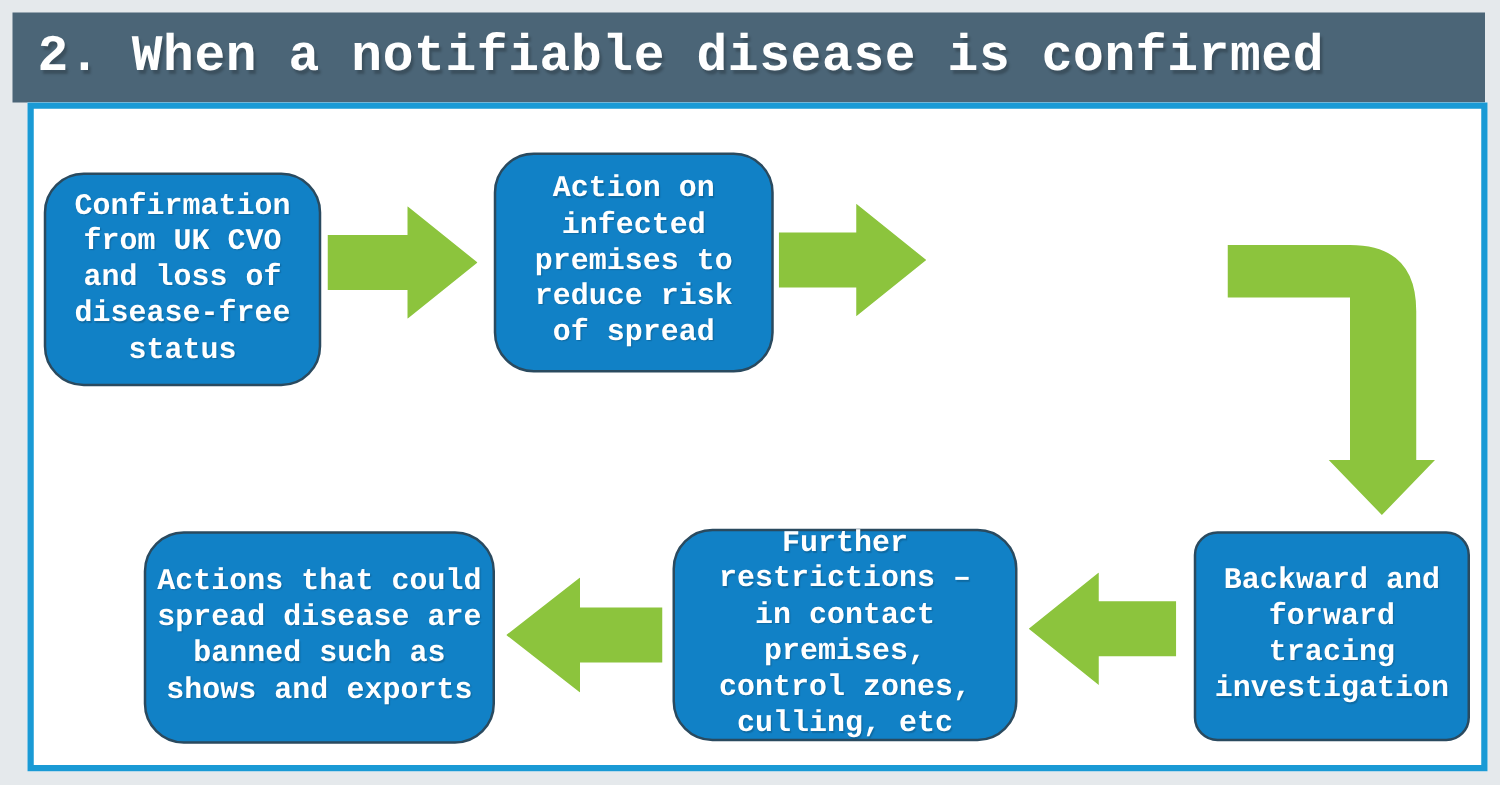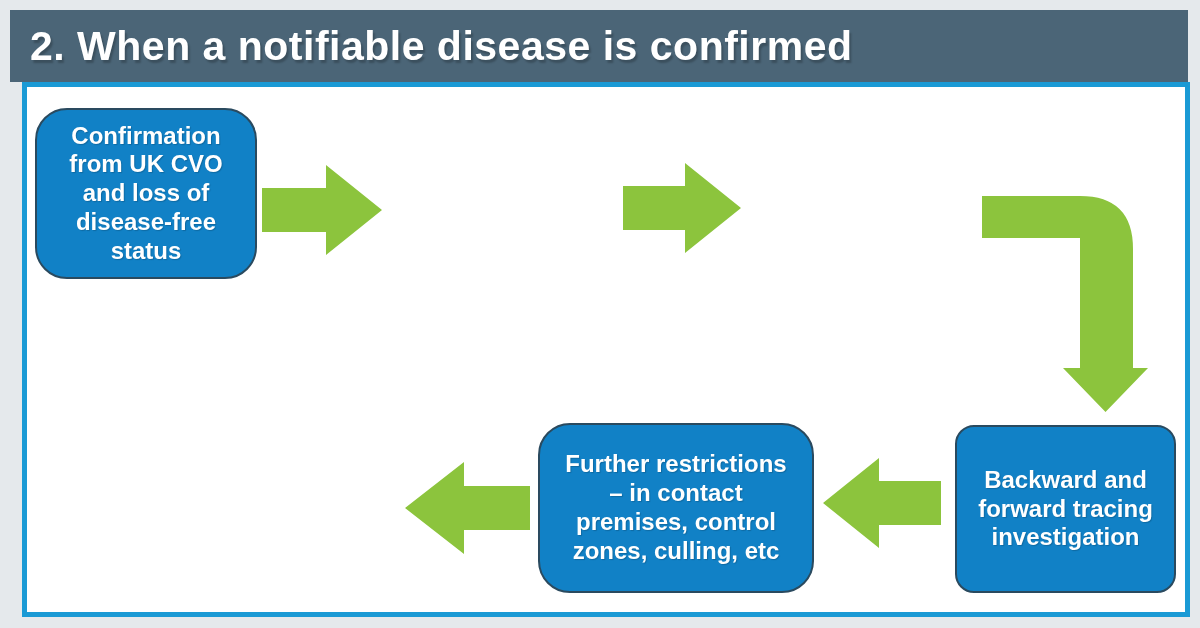--- a/index.html
+++ b/index.html
@@ -10,20 +10,21 @@
     width: 1200px;
     height: 628px;
     background: var(--page-bg, #e5e9ec);
     font-family: "Liberation Sans", "DejaVu Sans", sans-serif;
     overflow: hidden;
   }
   .page {
     position: relative;
     width: 1200px;
     height: 628px;
+    font-family: Liberation Mono, monospace;
   }
   .header {
     position: absolute;
     left: 10px;
     top: 10px;
     width: 1178px;
     height: 72px;
     background: var(--header-bg, #4b6577);
     display: flex;
     align-items: center;
@@ -56,21 +57,21 @@
     color: var(--box-text, #ffffff);
     font-weight: 700;
     font-size: 24px;
     line-height: 1.2;
     text-align: center;
     display: flex;
     align-items: center;
     justify-content: center;
     text-shadow: 1px 1px 1px rgba(0,0,0,0.18);
   }
-  .box1 { left: 35px;  top: 108px; width: 222px; height: 171px; padding: 16px 12px; }
+  .box1 { left: 35px;  top: 138px; width: 222px; height: 171px; padding: 16px 12px; }
   .box2 { left: 395px; top: 122px; width: 224px; height: 176px; padding: 0 26px; }
   .box3 { left: 753px; top: 122px; width: 220px; height: 170px; padding: 0 8px; }
   .box4 { left: 955px; top: 425px; width: 221px; height: 168px; padding: 0 16px; border-radius: 19px; }
   .box5 { left: 538px; top: 423px; width: 276px; height: 170px; padding: 0 20px; }
   .box6 { left: 115px; top: 425px; width: 281px; height: 170px; padding: 0 8px; }
   .arrow {
     position: absolute;
   }
   .arrow svg {
     display: block;
@@ -92,26 +93,32 @@
 
   <header class="header">
     <h1>2. When a notifiable disease is confirmed</h1>
   </header>
 
   <div class="frame"></div>
 
   <div class="box box1">
     <span>Confirmation from UK CVO and loss of disease-free status</span>
   </div>
+  <div class="box box2">
+    <span>Action on infected premises to reduce risk of spread</span>
+  </div>
 
   <div class="box box4">
     <span>Backward and forward tracing investigation</span>
   </div>
   <div class="box box5">
     <span>Further restrictions – in contact premises, control zones, culling, etc</span>
+  </div>
+  <div class="box box6">
+    <span>Actions that could spread disease are banned such as shows and exports</span>
   </div>
 
   <div class="arrow a1">
     <svg width="120" height="90" viewBox="0 0 120 90">
       <polygon points="0,23 64,23 64,0 120,45 64,90 64,67 0,67"></polygon>
     </svg>
   </div>
 
   <div class="arrow a2">
     <svg width="118" height="90" viewBox="0 0 118 90">

